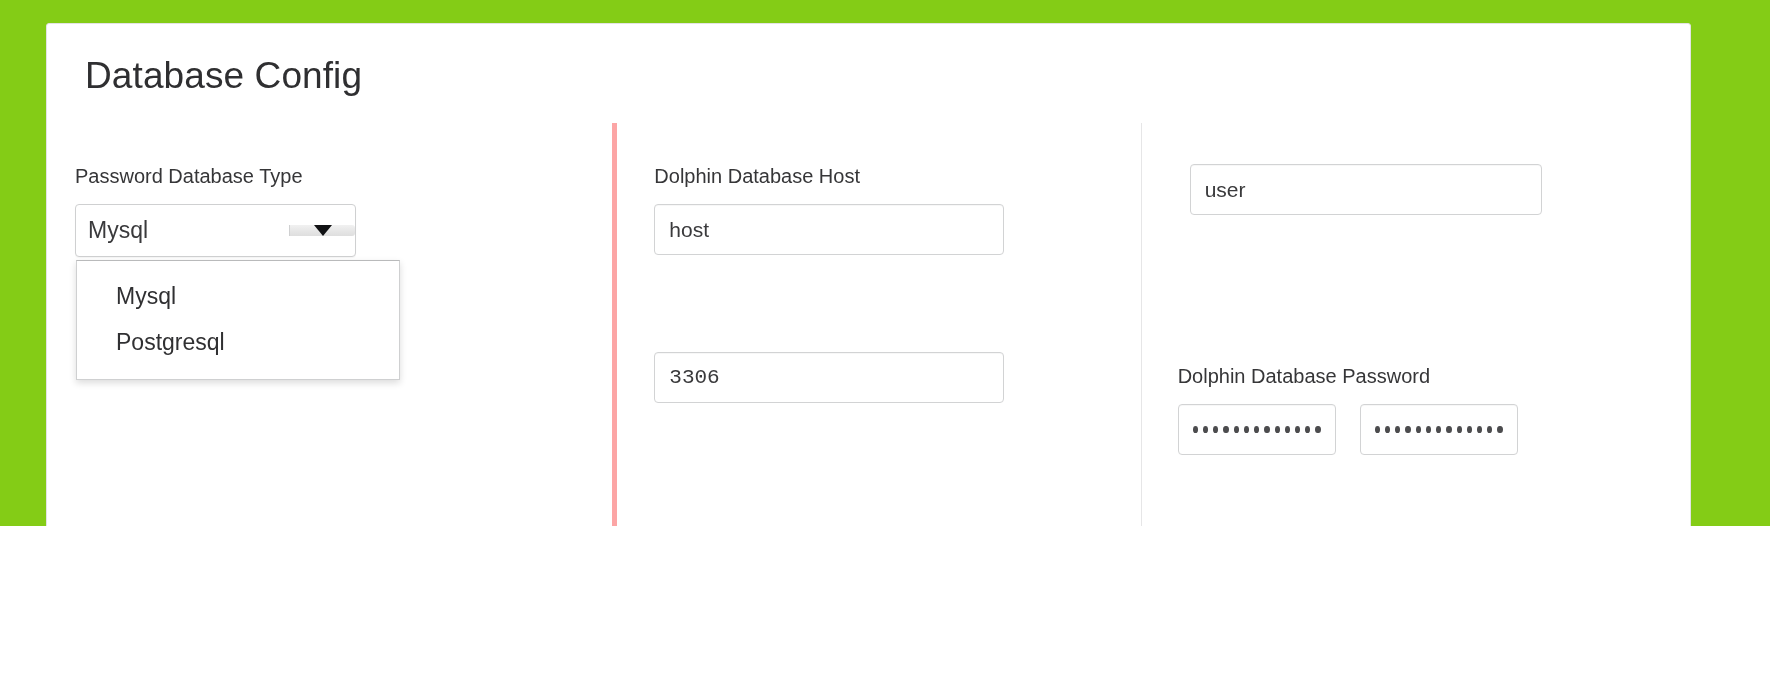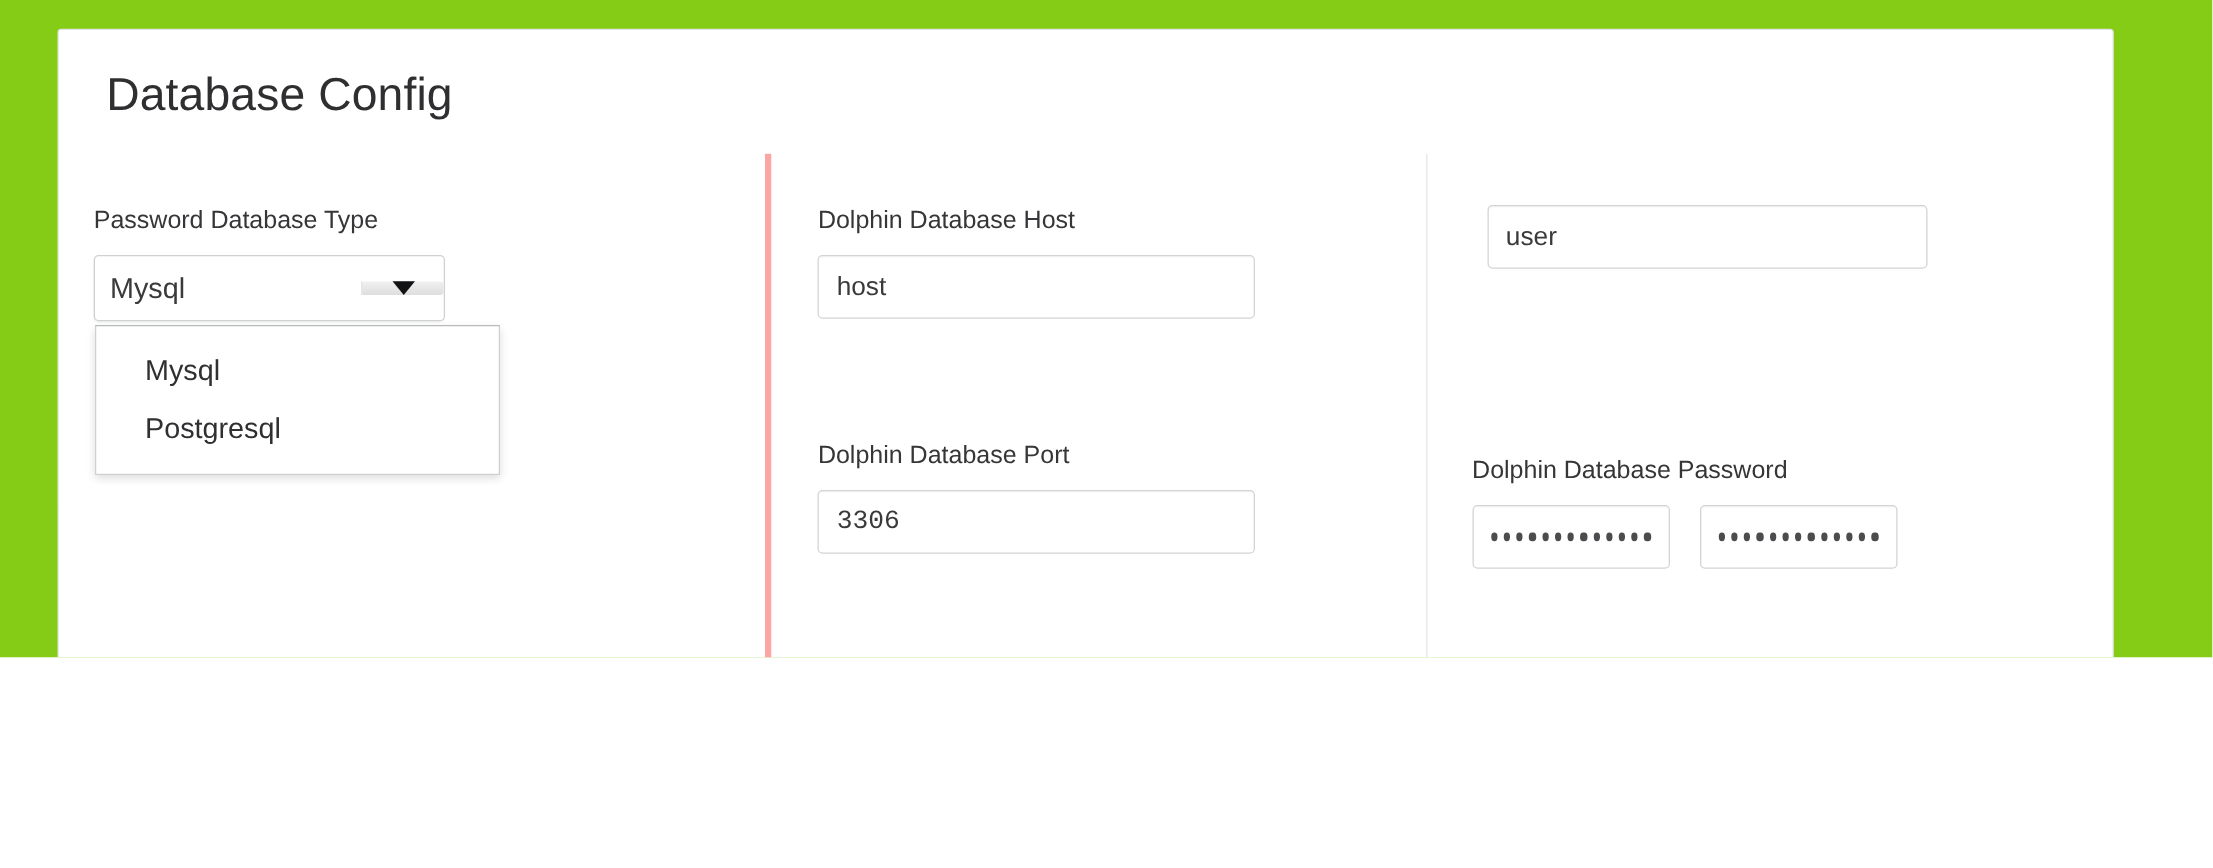--- a/index.html
+++ b/index.html
@@ -198,21 +198,20 @@
       </div>
 
       <div class="col col-2">
 
         <div class="field" style="left:37px; top:41px;">
           <div class="field-label">Dolphin Database Host</div>
           <input class="text-input w-host" type="text" value="host" style="">
         </div>
 
         <div class="field" style="left:37px; top:229px;">
-          <div class="field-label">Dolphin Database Port</div>
           <input class="text-input w-port" type="text" value="3306" style="">
         </div>
       </div>
 
       <div class="col col-3">
 
         <div class="field" style="left:36px; top:41px;">
           <input class="text-input w-user" type="text" value="user" style="">
         </div>
 

